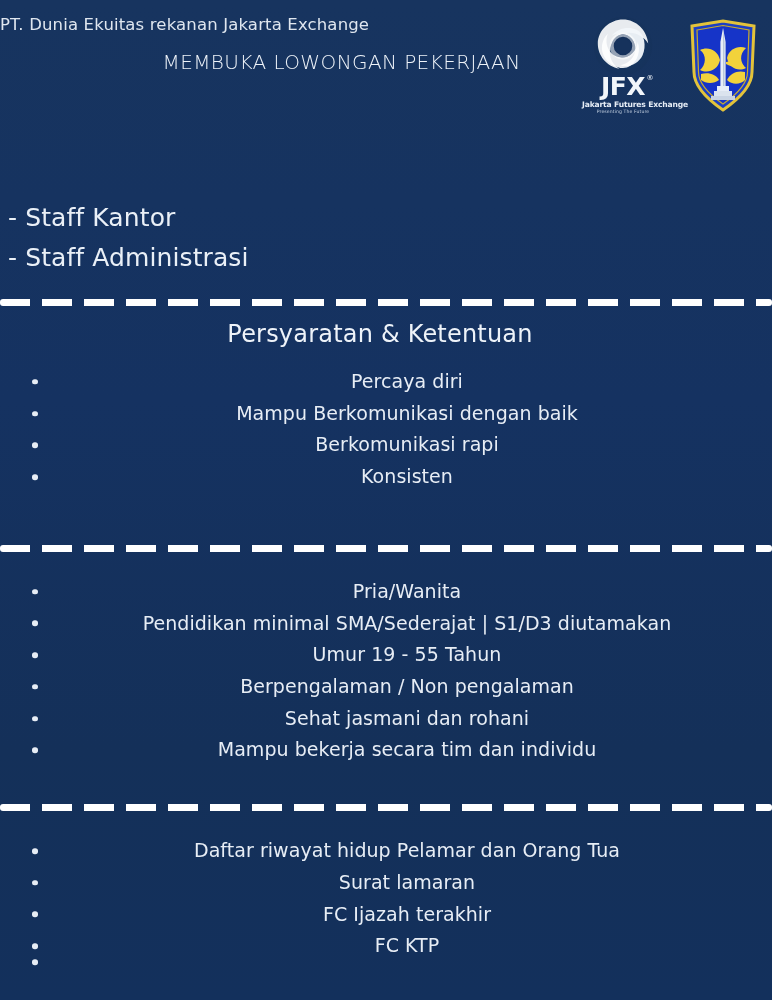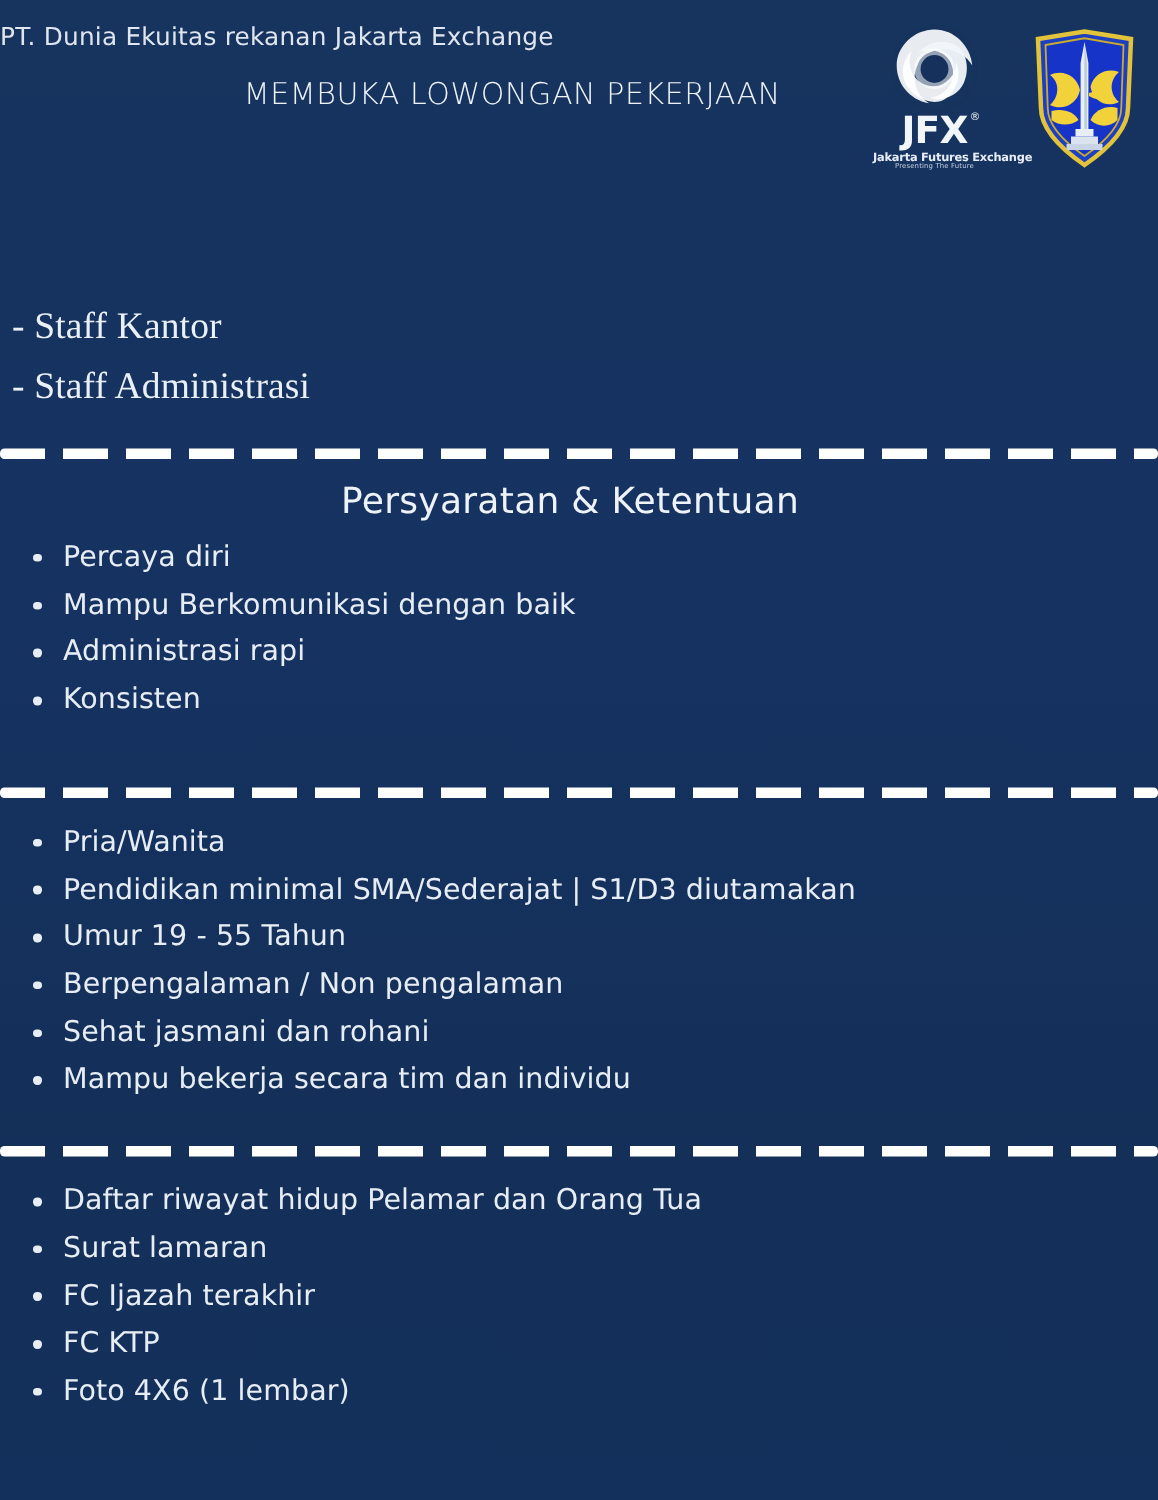--- a/index.html
+++ b/index.html
@@ -116,21 +116,20 @@
     left: 686px;
     top: 18px;
     width: 74px;
     height: 96px;
   }
   .logo-emblem svg { display: block; width: 100%; height: 100%; }
 
   
   .positions {
     padding: 48px 0 0 8px;
-    font-family: Liberation Serif, serif;
   }
   .position-item {
     font-size: 25px;
     font-weight: 400;
     line-height: 1.58;
     color: #eaf0f7;
     letter-spacing: 0.1px;
   }
 
   
@@ -156,21 +155,22 @@
     color: #eef3f9;
     letter-spacing: 0.2px;
     padding-top: 14px;
     padding-right: 20px;
     padding-bottom: 8px;
   }
 
   ul.req-list {
     list-style: none;
     padding: 0;
-    margin: 0;
+    margin: 10px;
+    text-align: center;
   }
   ul.req-list li {
     position: relative;
     padding-left: 34px;
     font-size: 19px;
     font-weight: 400;
     line-height: 1.67;
     color: #e7edf5;
     letter-spacing: 0.05px;
     white-space: nowrap;
@@ -271,21 +271,21 @@
       <li>
         <span class="bullet"></span>
         <span>Percaya diri</span>
       </li>
       <li>
         <span class="bullet"></span>
         <span>Mampu Berkomunikasi dengan baik</span>
       </li>
       <li>
         <span class="bullet"></span>
-        <span>Administrasi rapi</span>
+        <span>Berkomunikasi rapi</span>
       </li>
       <li>
         <span class="bullet"></span>
         <span>Konsisten</span>
       </li>
     </ul>
   </div>
 
   <div class="divider-wrap" style="margin-top:22px;">
     <div class="divider"></div>
@@ -337,18 +337,17 @@
       <li>
         <span class="bullet"></span>
         <span>FC Ijazah terakhir</span>
       </li>
       <li>
         <span class="bullet"></span>
         <span>FC KTP</span>
       </li>
       <li>
         <span class="bullet"></span>
-        <span>Foto 4X6 (1 lembar)</span>
       </li>
     </ul>
   </div>
 
 </div>
 
 </body></html>

